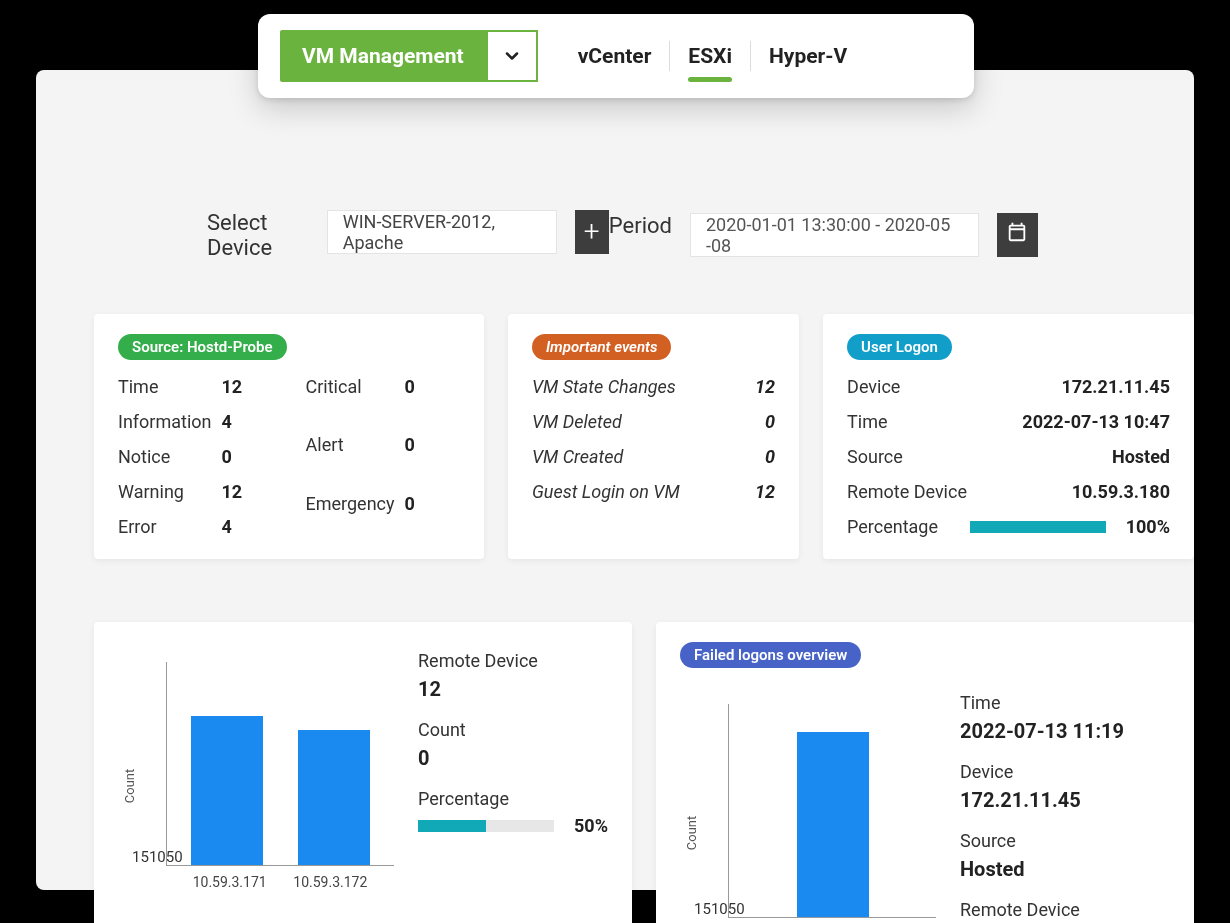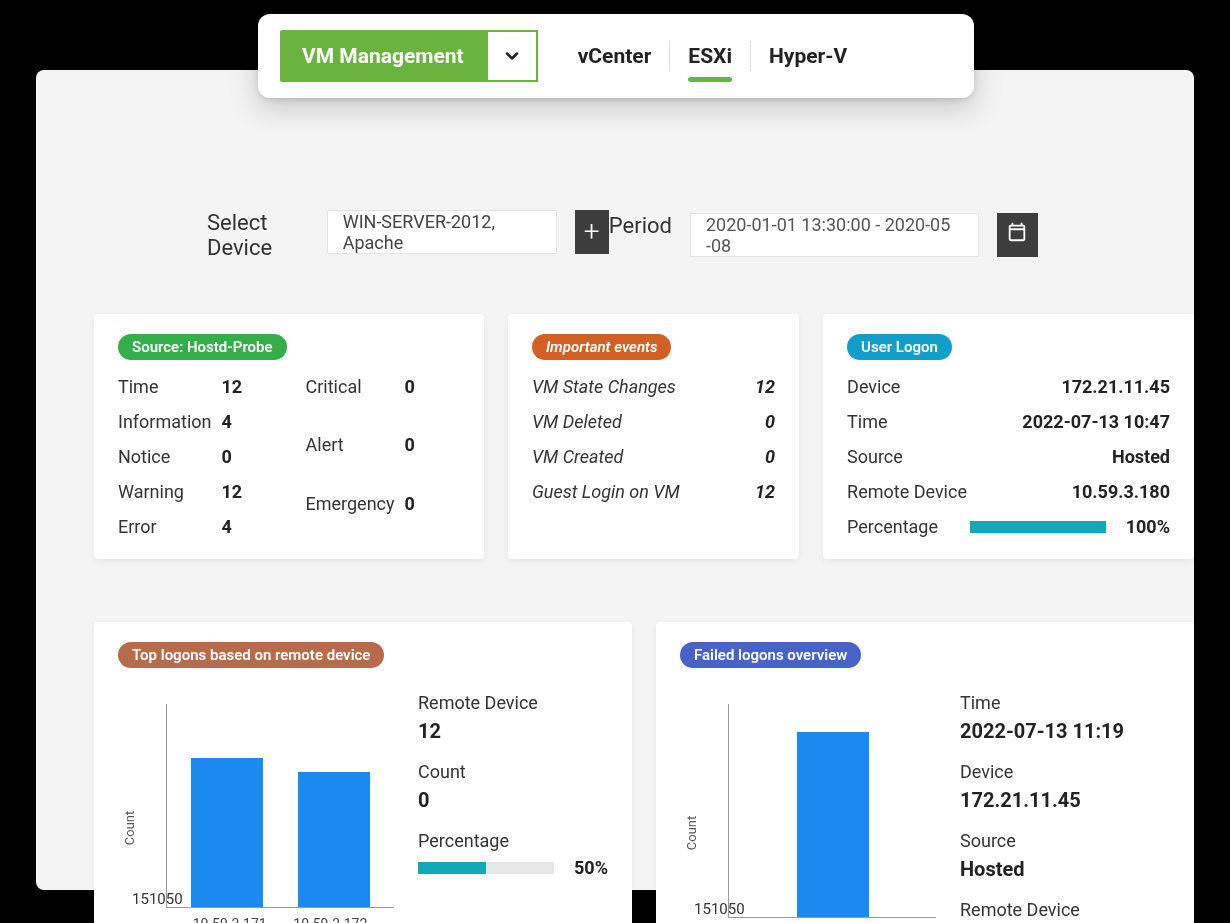--- a/index.html
+++ b/index.html
@@ -184,21 +184,20 @@
               <span class="pct">100%</span>
             </span>
           </div>
         </div>
       </div>
     </div>
 
     <div class="row2">
 
       <div class="card card4">
-        <span class="pill brown">Top logons based on remote device</span>
         <div class="chart-wrap">
           <div class="chart-area" id="chart-top">
             <div class="ylabel">Count</div>
             <div class="y-ticks">
                 <span>15</span>
                 <span>10</span>
                 <span>5</span>
                 <span>0</span>
               </div>
             <div class="plot">

